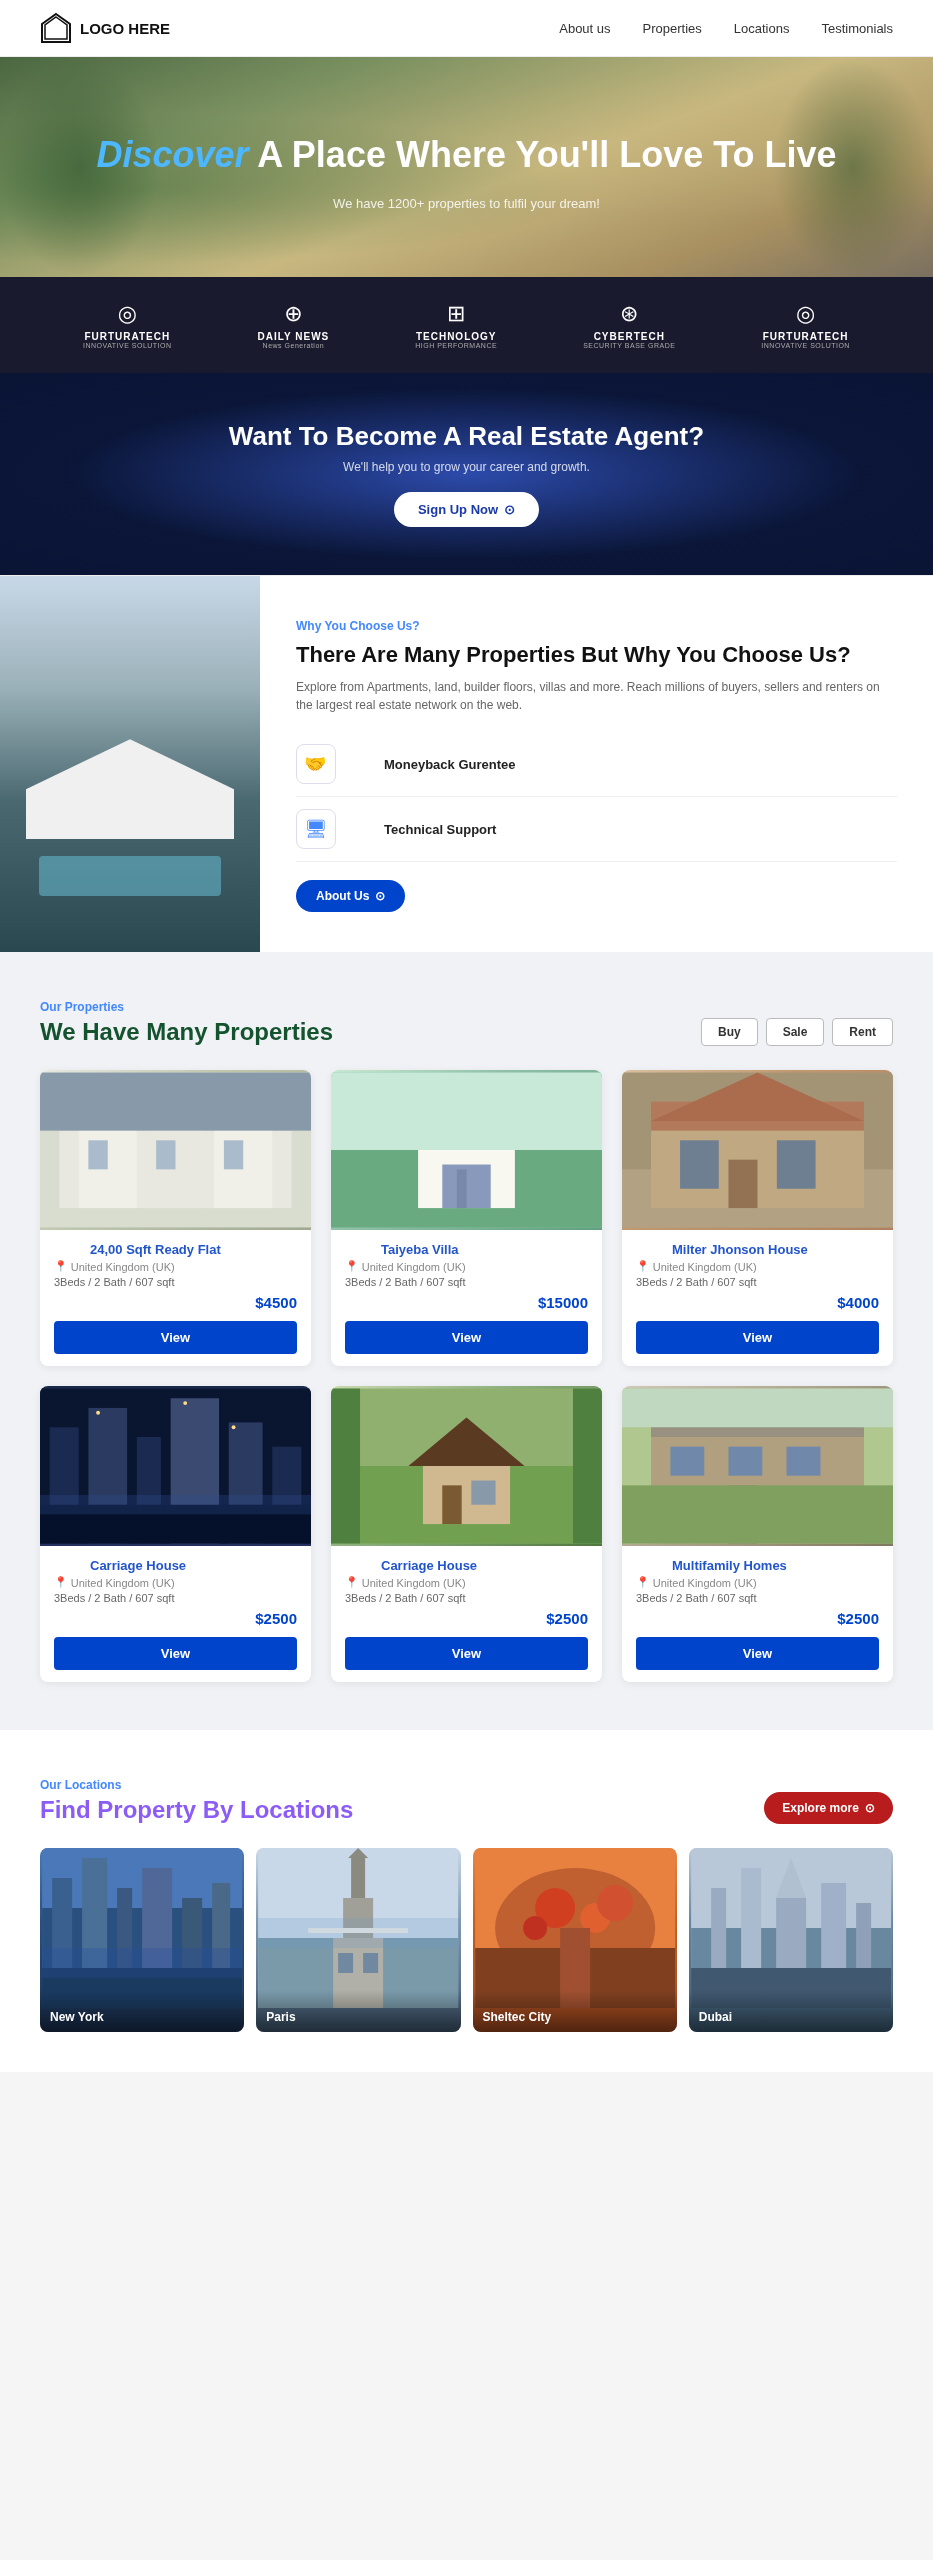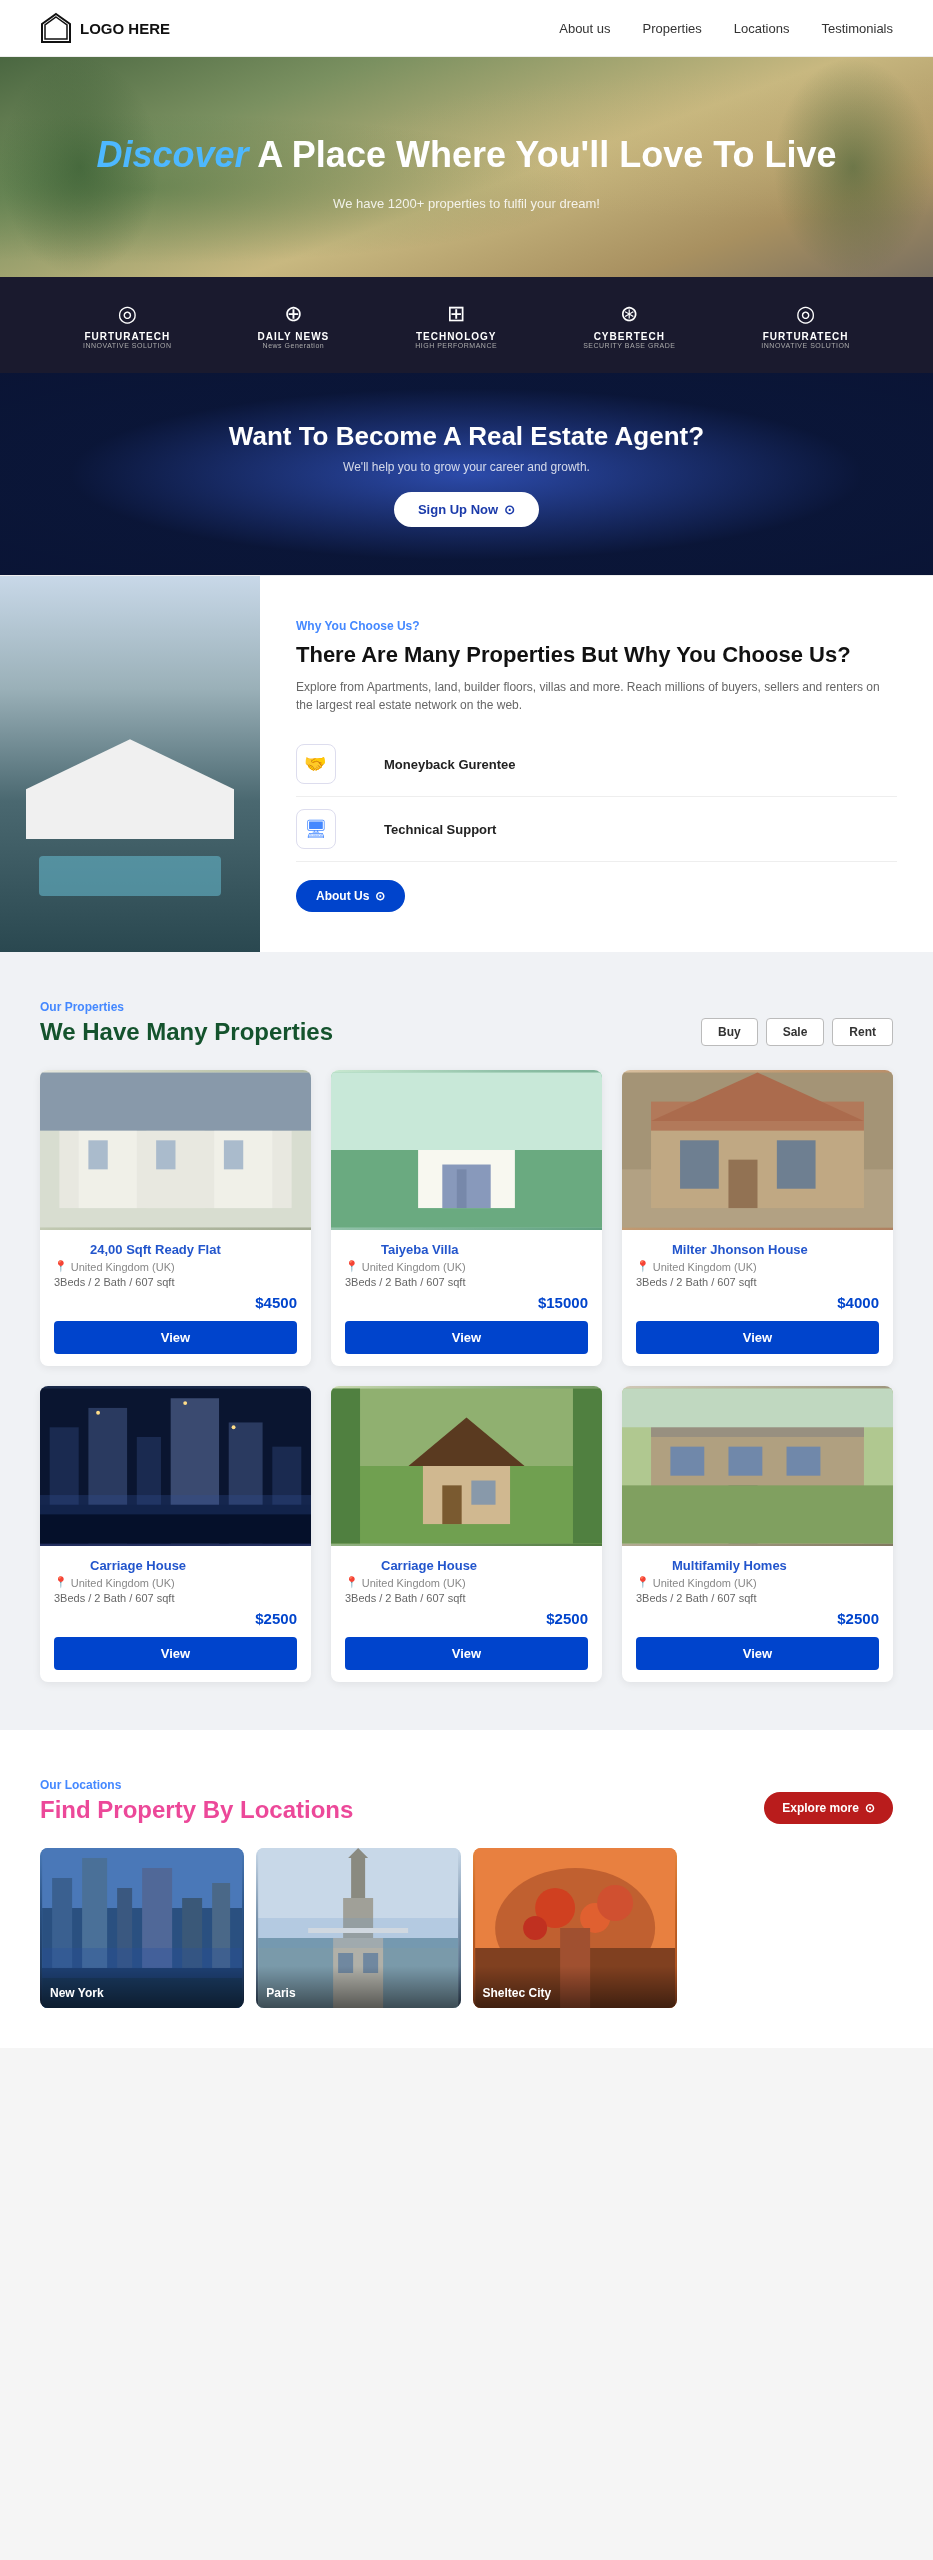--- a/index.html
+++ b/index.html
@@ -208,21 +208,21 @@
       background: #b91c1c; color: #fff; border: none;
       padding: 9px 18px; border-radius: 20px;
       font-weight: 600; font-size: 12px; cursor: pointer;
     }
     .locations-grid {
       display: grid; grid-template-columns: repeat(4, 1fr); gap: 12px;
       padding-bottom: 40px;
     }
     .location-card {
       border-radius: 8px; overflow: hidden; position: relative;
-      height: 160px;
+      height: 184px;
     }
     .loc-img {
       width: 100%; height: 100%;
     }
     .loc-new-york { background: linear-gradient(180deg, #4a7ab8 0%, #2a5080 40%, #1a3050 100%); }
     .loc-paris { background: linear-gradient(180deg, #c8d8e8 0%, #8098b0 40%, #405870 100%); }
     .loc-colorful { background: linear-gradient(180deg, #e88840 0%, #c06020 40%, #a04820 100%); }
     .loc-dubai { background: linear-gradient(180deg, #b8c8d8 0%, #6888a0 40%, #3a5870 100%); }
     .loc-label {
       position: absolute; bottom: 0; left: 0; right: 0;
@@ -503,21 +503,21 @@
       </div>
     </div>
 
   </div>
 </section>
 
 <section class="locations-section">
   <div class="locations-header">
     <div>
       <div class="label-small">Our Locations</div>
-      <h2 style="font-size:24px;font-weight:800;color:#ec4899;margin-top:4px;">Find Property By Locations</h2>
+      <h2 style="font-size:24px;font-weight:800;color:#8b5cf6;margin-top:4px;">Find Property By Locations</h2>
     </div>
     <button class="btn-explore">
       <span>Explore more</span>
       <span>⊙</span>
     </button>
   </div>
   <div class="locations-grid">
 
     <div class="location-card">
       <div class="loc-img loc-new-york">
@@ -563,15 +563,31 @@
           <circle cx="80" cy="60" r="20" fill="#d04020"></circle>
           <circle cx="120" cy="70" r="15" fill="#e06030"></circle>
           <circle cx="60" cy="80" r="12" fill="#c03020"></circle>
           <circle cx="140" cy="55" r="18" fill="#d05030"></circle>
           <rect x="85" y="80" width="30" height="80" fill="#a05030"></rect>
         </svg>
       </div>
       <div class="loc-label">Sheltec City</div>
     </div>
 
+    <div class="location-card">
+      <div class="loc-img loc-dubai">
+        <svg width="100%" height="160" viewBox="0 0 200 160" xmlns="http://www.w3.org/2000/svg">
+          <rect width="200" height="160" fill="#b8c8d8"></rect>
+          <rect x="0" y="80" width="200" height="80" fill="#6888a0"></rect>
+          <rect x="20" y="40" width="15" height="120" fill="#9aaac0"></rect>
+          <rect x="50" y="20" width="20" height="140" fill="#aabbd0"></rect>
+          <rect x="85" y="50" width="30" height="110" fill="#9aaac0"></rect>
+          <polygon points="85,50 100,10 115,50" fill="#b0c0d0"></polygon>
+          <rect x="130" y="35" width="25" height="125" fill="#a0b0c8"></rect>
+          <rect x="165" y="55" width="15" height="105" fill="#90a0b8"></rect>
+          <rect x="0" y="120" width="200" height="40" fill="#405870"></rect>
+        </svg>
+      </div>
+      <div class="loc-label">Dubai</div>
+    </div>
 
   </div>
 </section>
 
 </body></html>

